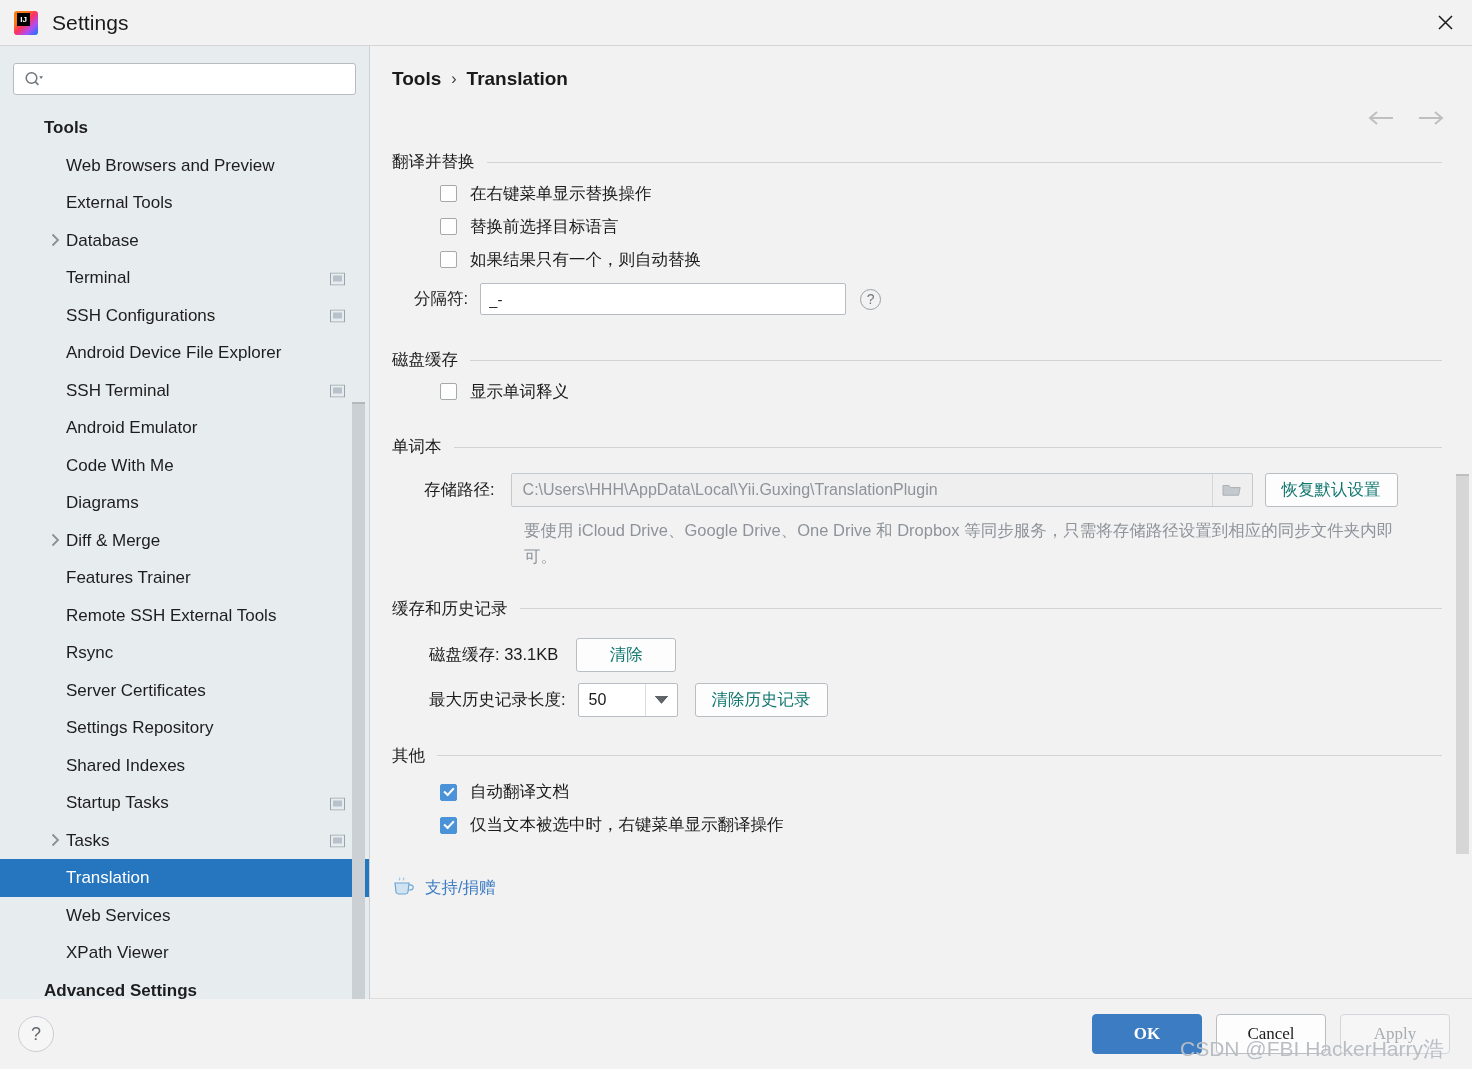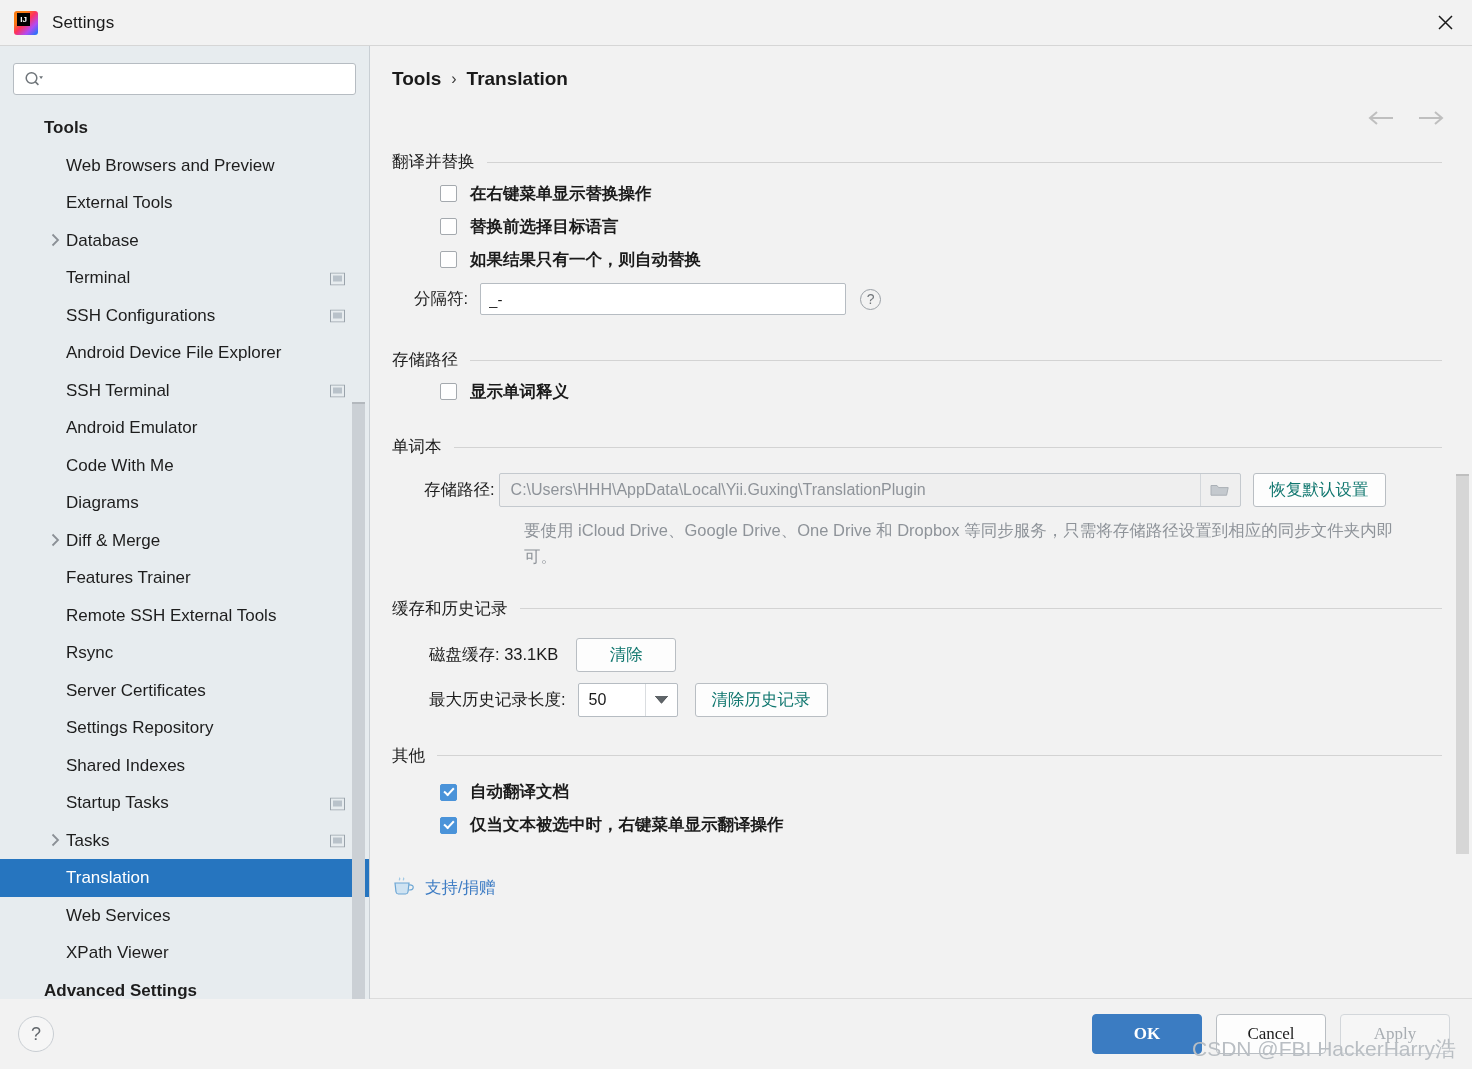--- a/index.html
+++ b/index.html
@@ -39,21 +39,21 @@
     content: "IJ";
     position: absolute; left: 3px; top: 2px;
     width: 13px; height: 13px;
     background: #000;
     color: #fff;
     font-size: 8px; font-weight: bold;
     line-height: 13px; text-align: center;
     font-family: "Liberation Sans", sans-serif;
   }
   .title-text {
-    font-size: 17px; color: #1a1a1a;
+    font-size: 21px; color: #1a1a1a;
     margin-left: 14px; letter-spacing: .1px;
   }
   .close-btn {
     position: absolute; right: 0; top: 0;
     width: 54px; height: 45px;
     display: flex; align-items: center; justify-content: center;
     cursor: pointer;
   }
   .close-btn svg { display: block; }
 
@@ -162,21 +162,20 @@
     padding-right: 12px;
   }
   .section-line {
     flex: 1; height: 1px; background: #d3d3d3;
   }
 
   .check-row {
     display: flex; align-items: center;
     height: 33px;
     padding-left: 48px;
-    font-weight: bold;
   }
   .cb {
     width: 17px; height: 17px; min-width: 17px;
     border: 1px solid #a4a9ae;
     background: #fefefe;
     border-radius: 2px;
     display: flex; align-items: center; justify-content: center;
     cursor: pointer;
   }
   .cb.checked {
@@ -336,21 +335,21 @@
   .fbtn.primary {
     background: #3b7cc2; border-color: #3b7cc2;
     color: #fff; font-weight: bold;
   }
   .fbtn.disabled {
     color: #a8adb2; background: #f6f6f6; border-color: #d3d7db;
     cursor: default;
   }
   .watermark {
     position: absolute;
-    right: 16px; bottom: 6px;
+    right: 28px; bottom: 6px;
     font-size: 21px;
     color: #b9bec3;
     pointer-events: none;
     white-space: nowrap;
     font-family: "Liberation Sans", sans-serif;
   }
 </style>
 </head>
 <body>
 
@@ -557,37 +556,37 @@
           <span class="check-label">如果结果只有一个，则自动替换</span>
         </div>
 
         <div class="field-row" style="padding-left:22px;">
           <span class="field-label">分隔符:</span>
           <input class="text-input" style="width: 366px; margin-left: 12px;" type="text" value="_-">
           <span class="help-circle">?</span>
         </div>
 
         <div class="section-head" style="margin-top:34px;">
-          <span class="section-title">存储路径</span>
+          <span class="section-title">磁盘缓存</span>
           <span class="section-line"></span>
         </div>
 
         <div class="check-row">
           <span class="cb"></span>
           <span class="check-label">显示单词释义</span>
         </div>
 
         <div class="section-head" style="margin-top:28px;">
           <span class="section-title">单词本</span>
           <span class="section-line"></span>
         </div>
 
         <div class="field-row" style="padding-left:32px; margin-top:15px;">
           <span class="field-label">存储路径:</span>
-          <div class="path-input-wrap" style="margin-left:4px; max-width:742px;">
+          <div class="path-input-wrap" style="margin-left:16px; max-width:742px;">
             <span class="path-text">C:\Users\HHH\AppData\Local\Yii.Guxing\TranslationPlugin</span>
             <span class="folder-btn">
               <svg width="20" height="16" viewBox="0 0 20 16">
                 <path d="M1 3.5 L7 3.5 L8.6 5.6 L18.2 5.6 L16.6 13.2 L1 13.2 Z" fill="#c4c9ce" stroke="#aab0b6" stroke-width="1"></path>
               </svg>
             </span>
           </div>
           <button class="btn" style="margin-left:12px;">恢复默认设置</button>
         </div>
 

